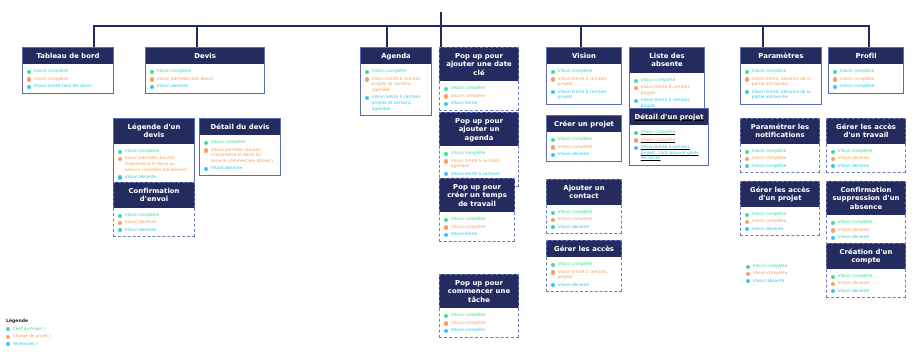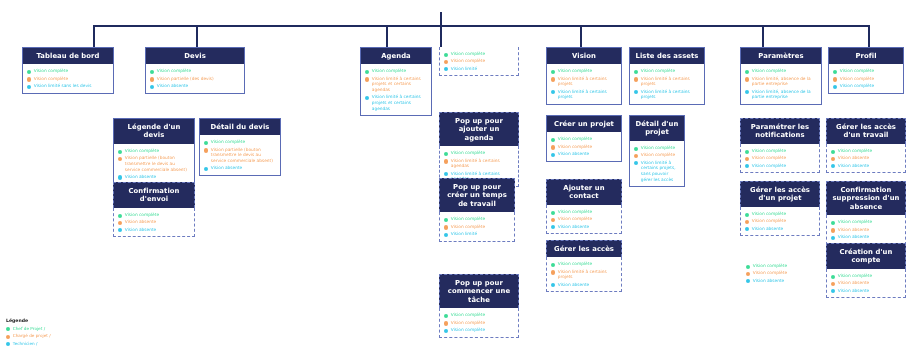--- a/index.html
+++ b/index.html
@@ -77,21 +77,21 @@
           <div class="row">
             <span class="dot" style="background: rgb(245, 160, 92);"></span>
             <span class="txt" style="color: rgb(245, 160, 92);">Vision complète</span>
           </div>
           <div class="row">
             <span class="dot" style="background: rgb(52, 198, 232);"></span>
             <span class="txt" style="color: rgb(52, 198, 232);">Vision limité sans les devis</span>
           </div>
         </div>
       </div>
-      <div class="card solid" style="left: 145px; top: 47px; width: 100px;">
+      <div class="card solid" style="left: 145px; top: 47px; width: 120px;">
         <div class="hdr">Devis</div>
         <div class="body">
           <div class="row">
             <span class="dot" style="background: rgb(61, 220, 151);"></span>
             <span class="txt" style="color: rgb(61, 220, 151);">Vision complète</span>
           </div>
           <div class="row">
             <span class="dot" style="background: rgb(245, 160, 92);"></span>
             <span class="txt" style="color: rgb(245, 160, 92);">Vision partielle (des devis)</span>
           </div>
@@ -163,20 +163,21 @@
             <span class="dot" style="background: rgb(245, 160, 92);"></span>
             <span class="txt" style="color: rgb(245, 160, 92);">Vision limité à certains projets et certains agendas</span>
           </div>
           <div class="row">
             <span class="dot" style="background: rgb(52, 198, 232);"></span>
             <span class="txt" style="color: rgb(52, 198, 232);">Vision limité à certains projets et certains agendas</span>
           </div>
         </div>
       </div>
       <div class="card dashed" style="left: 439px; top: 47px; width: 80px;">
+        <div class="hdr">Pop up pour ajouter une date clé</div>
         <div class="body">
           <div class="row">
             <span class="dot" style="background: rgb(61, 220, 151);"></span>
             <span class="txt" style="color: rgb(61, 220, 151);">Vision complète</span>
           </div>
           <div class="row">
             <span class="dot" style="background: rgb(245, 160, 92);"></span>
             <span class="txt" style="color: rgb(245, 160, 92);">Vision complète</span>
           </div>
           <div class="row">
@@ -247,21 +248,21 @@
             <span class="dot" style="background: rgb(245, 160, 92);"></span>
             <span class="txt" style="color: rgb(245, 160, 92);">Vision limité à certains projets</span>
           </div>
           <div class="row">
             <span class="dot" style="background: rgb(52, 198, 232);"></span>
             <span class="txt" style="color: rgb(52, 198, 232);">Vision limité à certains projets</span>
           </div>
         </div>
       </div>
       <div class="card solid" style="left: 629px; top: 47px; width: 76px;">
-        <div class="hdr">Liste des assets</div>
+        <div class="hdr">Liste des absente</div>
         <div class="body">
           <div class="row">
             <span class="dot" style="background: rgb(61, 220, 151);"></span>
             <span class="txt" style="color: rgb(61, 220, 151);">Vision complète</span>
           </div>
           <div class="row">
             <span class="dot" style="background: rgb(245, 160, 92);"></span>
             <span class="txt" style="color: rgb(245, 160, 92);">Vision limité à certains projets</span>
           </div>
           <div class="row">
@@ -280,21 +281,21 @@
           <div class="row">
             <span class="dot" style="background: rgb(245, 160, 92);"></span>
             <span class="txt" style="color: rgb(245, 160, 92);">Vision complète</span>
           </div>
           <div class="row">
             <span class="dot" style="background: rgb(52, 198, 232);"></span>
             <span class="txt" style="color: rgb(52, 198, 232);">Vision absente</span>
           </div>
         </div>
       </div>
-      <div class="card solid" style="left: 629px; top: 115px; width: 56px;">
+      <div class="card solid" style="left: 629px; top: 108px; width: 80px; text-decoration: underline;">
         <div class="hdr">Détail d'un projet</div>
         <div class="body">
           <div class="row">
             <span class="dot" style="background: rgb(61, 220, 151);"></span>
             <span class="txt" style="color: rgb(61, 220, 151);">Vision complète</span>
           </div>
           <div class="row">
             <span class="dot" style="background: rgb(245, 160, 92);"></span>
             <span class="txt" style="color: rgb(245, 160, 92);">Vision complète</span>
           </div>

